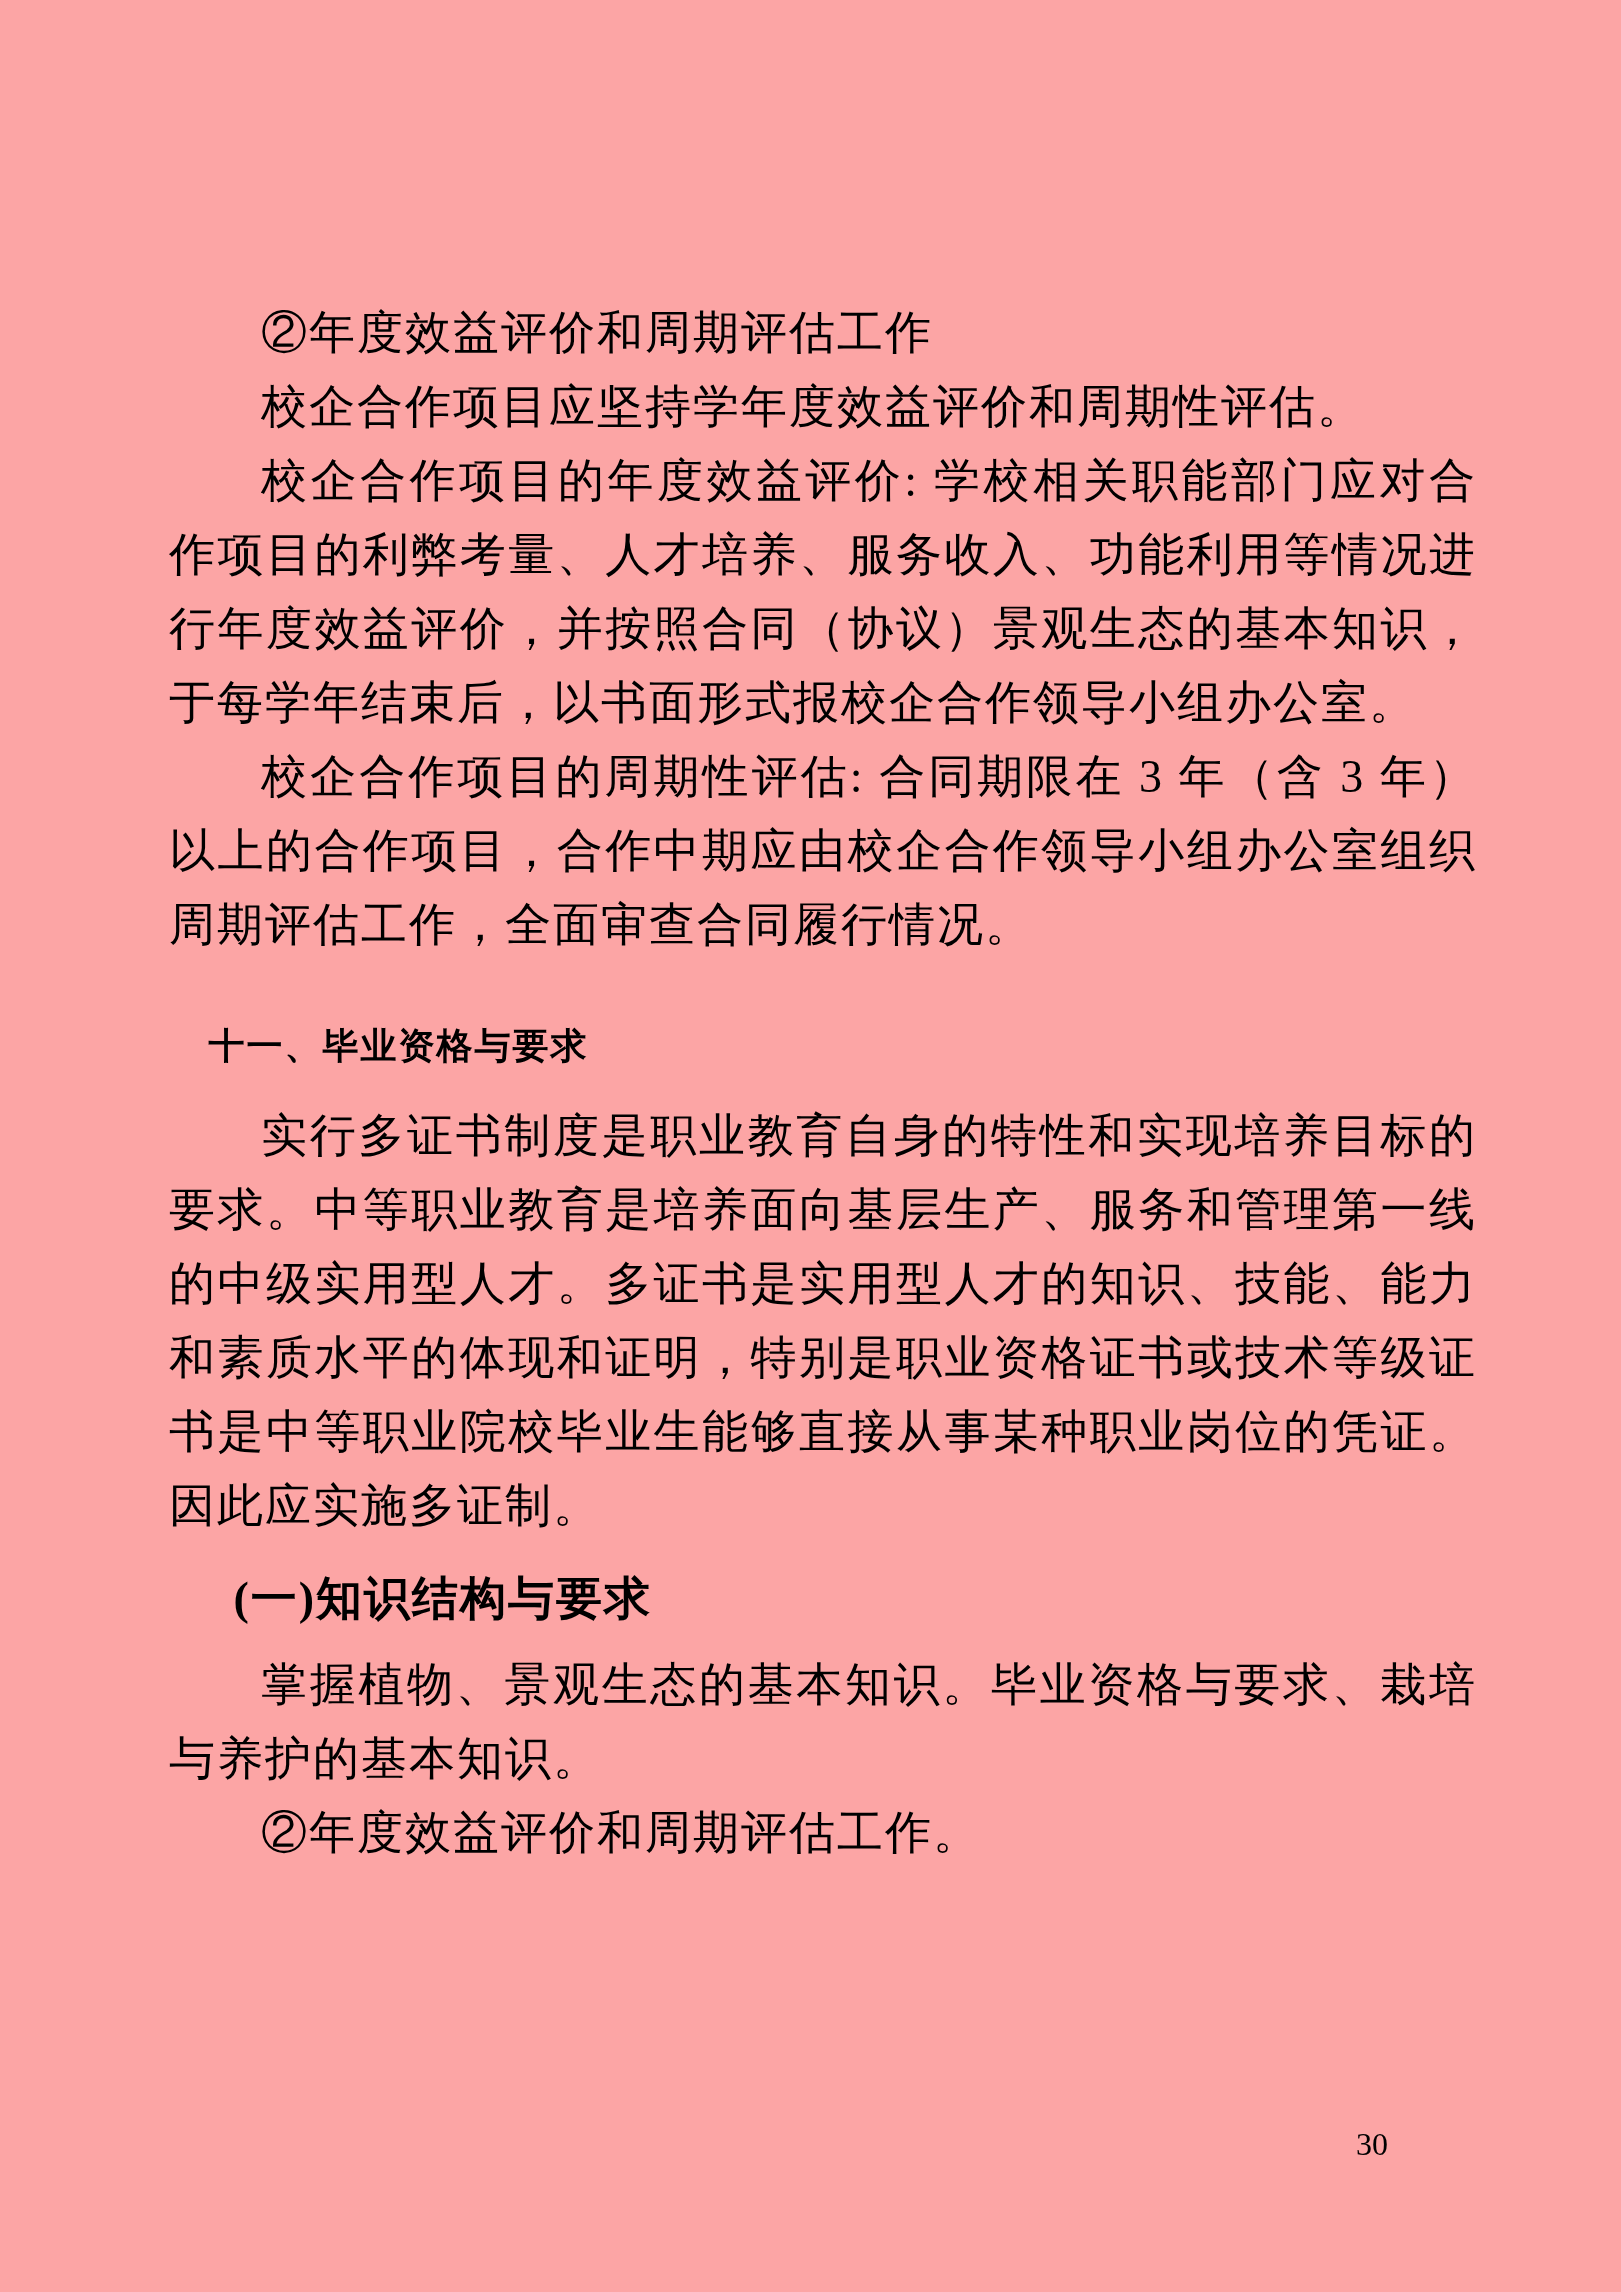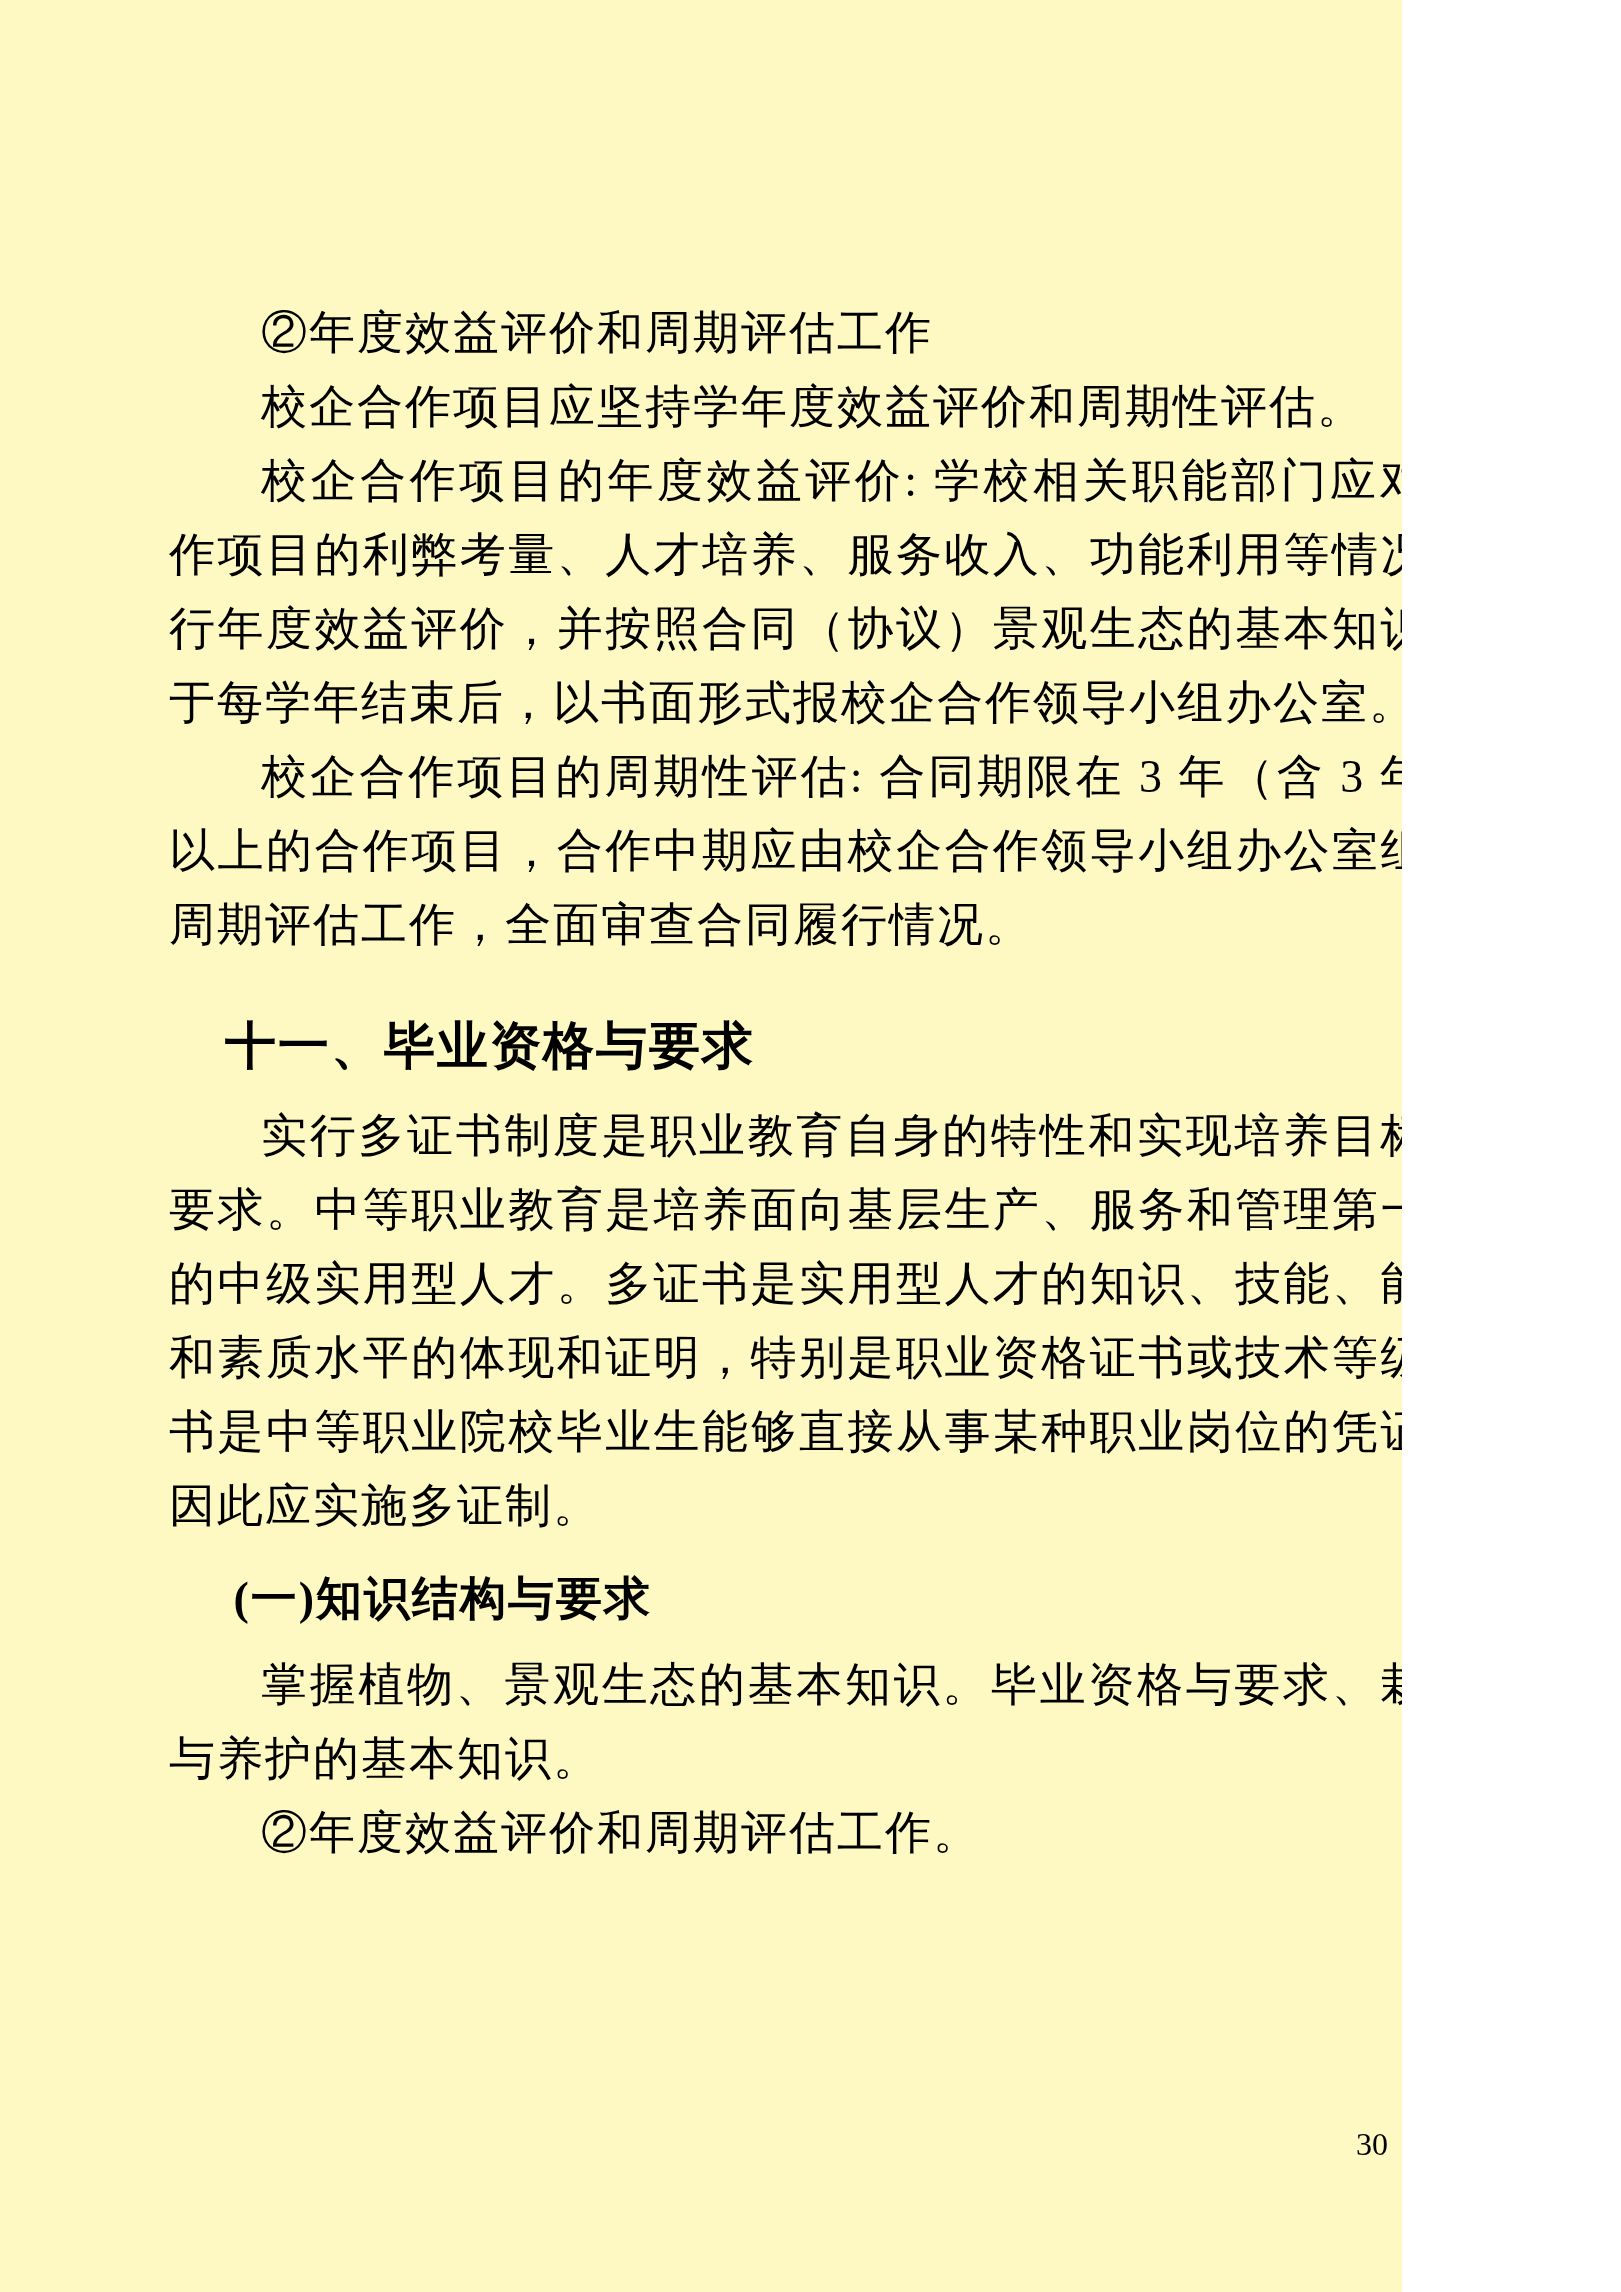--- a/index.html
+++ b/index.html
@@ -2,23 +2,23 @@
 <html><head>
 <meta charset="utf-8">
 <style>
   html, body {
     margin: 0;
     padding: 0;
     background: #ffffff;
   }
   .page {
     position: relative;
-    width: 1402px;
+    width: 1621px;
     height: 2293px;
-    background: #fef9c3;
+    background: #fca5a5;
     overflow: hidden;
     font-family: "Liberation Serif", "DejaVu Serif", serif;
     color: #000000;
   }
   .content {
     position: absolute;
     left: 169px;
     top: 296px;
     width: 1308px;
   }
@@ -27,21 +27,21 @@
     font-size: 46px;
     line-height: 74px;
     letter-spacing: 2px;
     text-align: justify;
     text-justify: inter-ideograph;
     text-indent: 2em;
     font-family: "Liberation Serif", "DejaVu Serif", serif;
   }
   .section-heading {
     margin: 47px 0 15.7px 0;
-    font-size: 51px;
+    font-size: 36px;
     line-height: 74px;
     font-weight: bold;
     letter-spacing: 2px;
     text-indent: 1.1em;
     font-family: "Liberation Sans", "DejaVu Sans", sans-serif;
   }
   .sub-heading {
     margin: 19.6px 0 11.8px 0;
     font-size: 46px;
     line-height: 74px;

